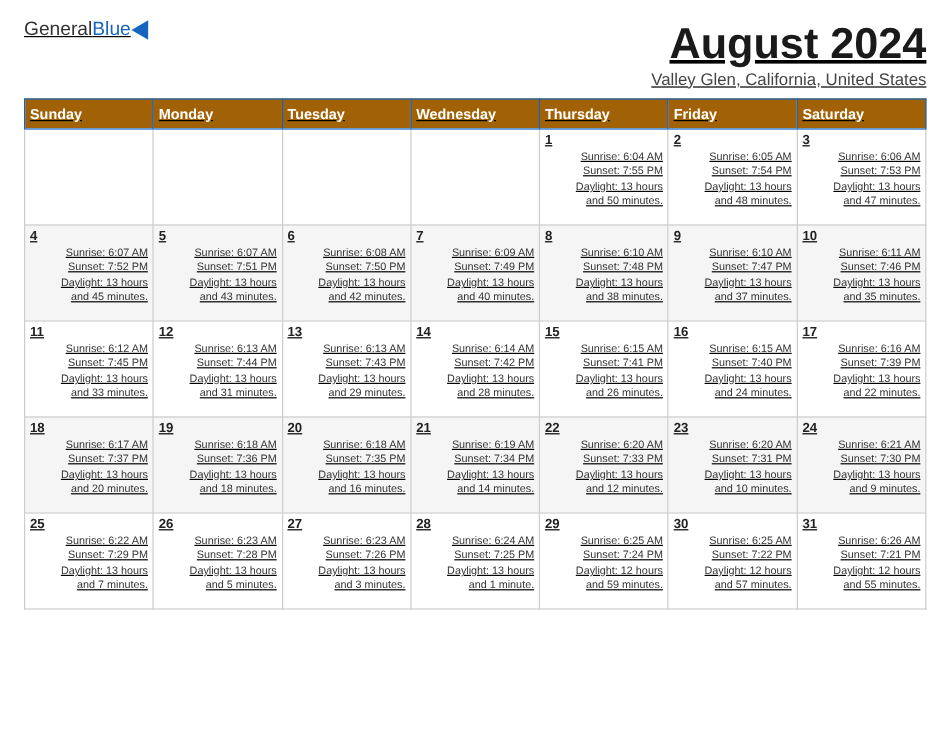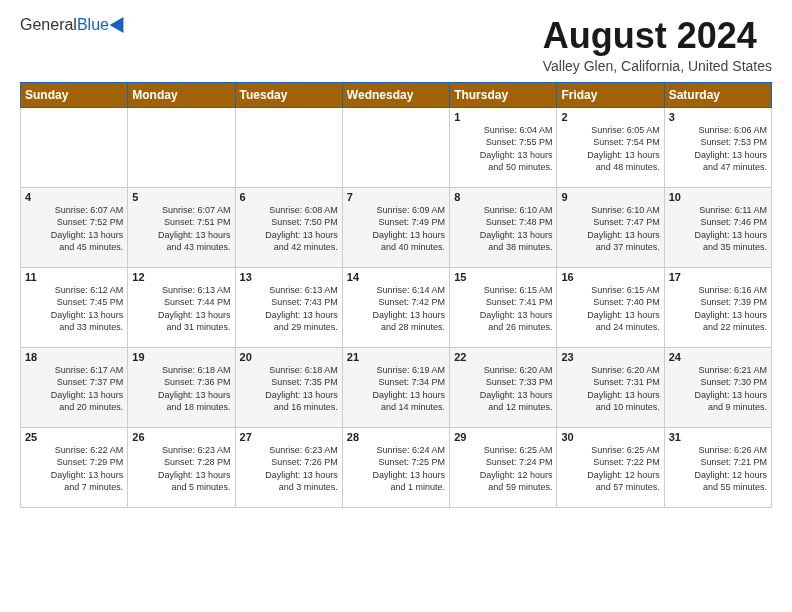--- a/index.html
+++ b/index.html
@@ -7,35 +7,37 @@
       font-family: Arial, sans-serif;
       background: #fff;
       width: 792px;
       height: 612px;
       overflow: hidden;
     }
     .page {
       width: 792px;
       height: 608px;
       padding: 16px 20px 24px 20px;
+      text-decoration: underline;
     }
     .header {
       display: flex;
       justify-content: space-between;
       align-items: flex-start;
       margin-bottom: 8px;
     }
     .logo {
       display: flex;
       flex-direction: column;
       align-items: flex-start;
     }
     .logo-general { color: #333; }
     .logo-blue { color: #1565c0; }
     .title-area {
+      text-align: right;
     }
     .month-title {
       font-size: 36px;
       font-weight: bold;
       color: #1a1a1a;
       line-height: 1.1;
     }
     .location {
       font-size: 14px;
       color: #444;

